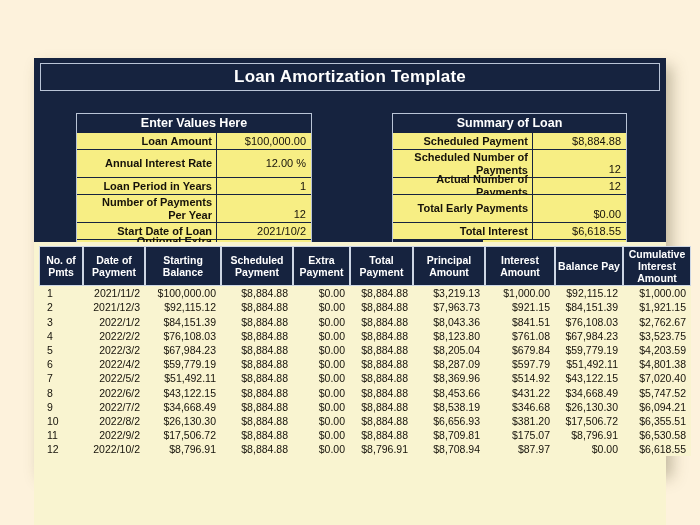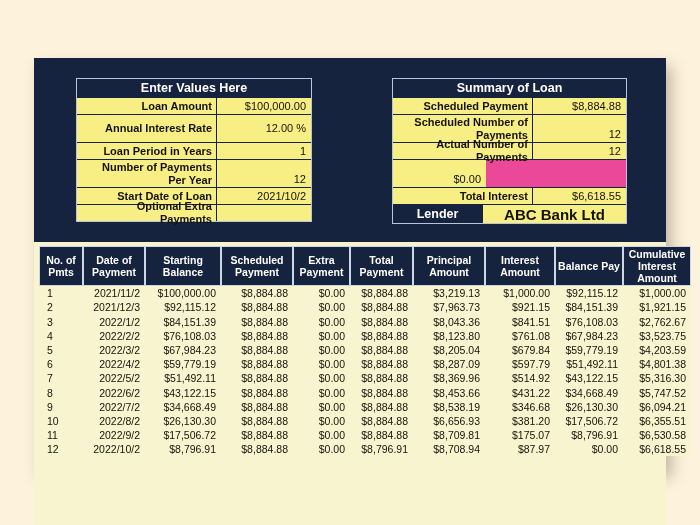--- a/index.html
+++ b/index.html
@@ -53,24 +53,24 @@
   }
 
   #panels {
     position: relative;
     margin-top: 6px;
     height: 142px;
   }
 
   .panel {
     position: absolute;
-    top: 9px;
+    top: 16px;
     border: 1px solid #b9c4d6;
     box-sizing: border-box;
-    background: #ec4899;
+    background: #a3a3a3;
   }
   #panel-left  { left: 36px;  width: 236px; }
   #panel-right { left: 352px; width: 235px; }
 
   .panel-head {
     height: 17px;
     background: #16233f;
     color: #ffffff;
     font-size: 12.5px;
     font-weight: bold;
@@ -206,20 +206,23 @@
   col.w8 { width: 68px; }
   col.w9 { width: 68px; }
 </style>
 </head>
 <body>
 
 <div id="sheet">
 
   <div id="navy-block">
 
+    <div id="title-bar">
+      <span class="title-text">Loan Amortization Template</span>
+    </div>
 
     <div id="panels">
 
       <div class="panel" id="panel-left">
         <div class="panel-head">Enter Values Here</div>
 
         <div class="kv-row r-h18">
           <div class="kv-label">Loan Amount</div>
           <div class="kv-value">$100,000.00</div>
         </div>
@@ -262,20 +265,21 @@
           <div class="kv-label">Scheduled Number of Payments</div>
           <div class="kv-value v-bottom">12</div>
         </div>
 
         <div class="kv-row r-h18">
           <div class="kv-label">Actual Number of Payments</div>
           <div class="kv-value">12</div>
         </div>
 
         <div class="kv-row r-h26">
+          <div class="kv-label">Total Early Payments</div>
           <div class="kv-value v-bottom">$0.00</div>
         </div>
 
         <div class="kv-row r-h18">
           <div class="kv-label">Total Interest</div>
           <div class="kv-value">$6,618.55</div>
         </div>
 
         <div class="lender-row">
           <div class="lender-label">Lender</div>
@@ -390,21 +394,21 @@
           <tr>
             <td class="c-num">7</td>
             <td>2022/5/2</td>
             <td>$51,492.11</td>
             <td>$8,884.88</td>
             <td>$0.00</td>
             <td>$8,884.88</td>
             <td>$8,369.96</td>
             <td>$514.92</td>
             <td>$43,122.15</td>
-            <td>$5,316.30</td>
+            <td>$7,020.40</td>
           </tr>
           <tr>
             <td class="c-num">8</td>
             <td>2022/6/2</td>
             <td>$43,122.15</td>
             <td>$8,884.88</td>
             <td>$0.00</td>
             <td>$8,884.88</td>
             <td>$8,453.66</td>
             <td>$431.22</td>

